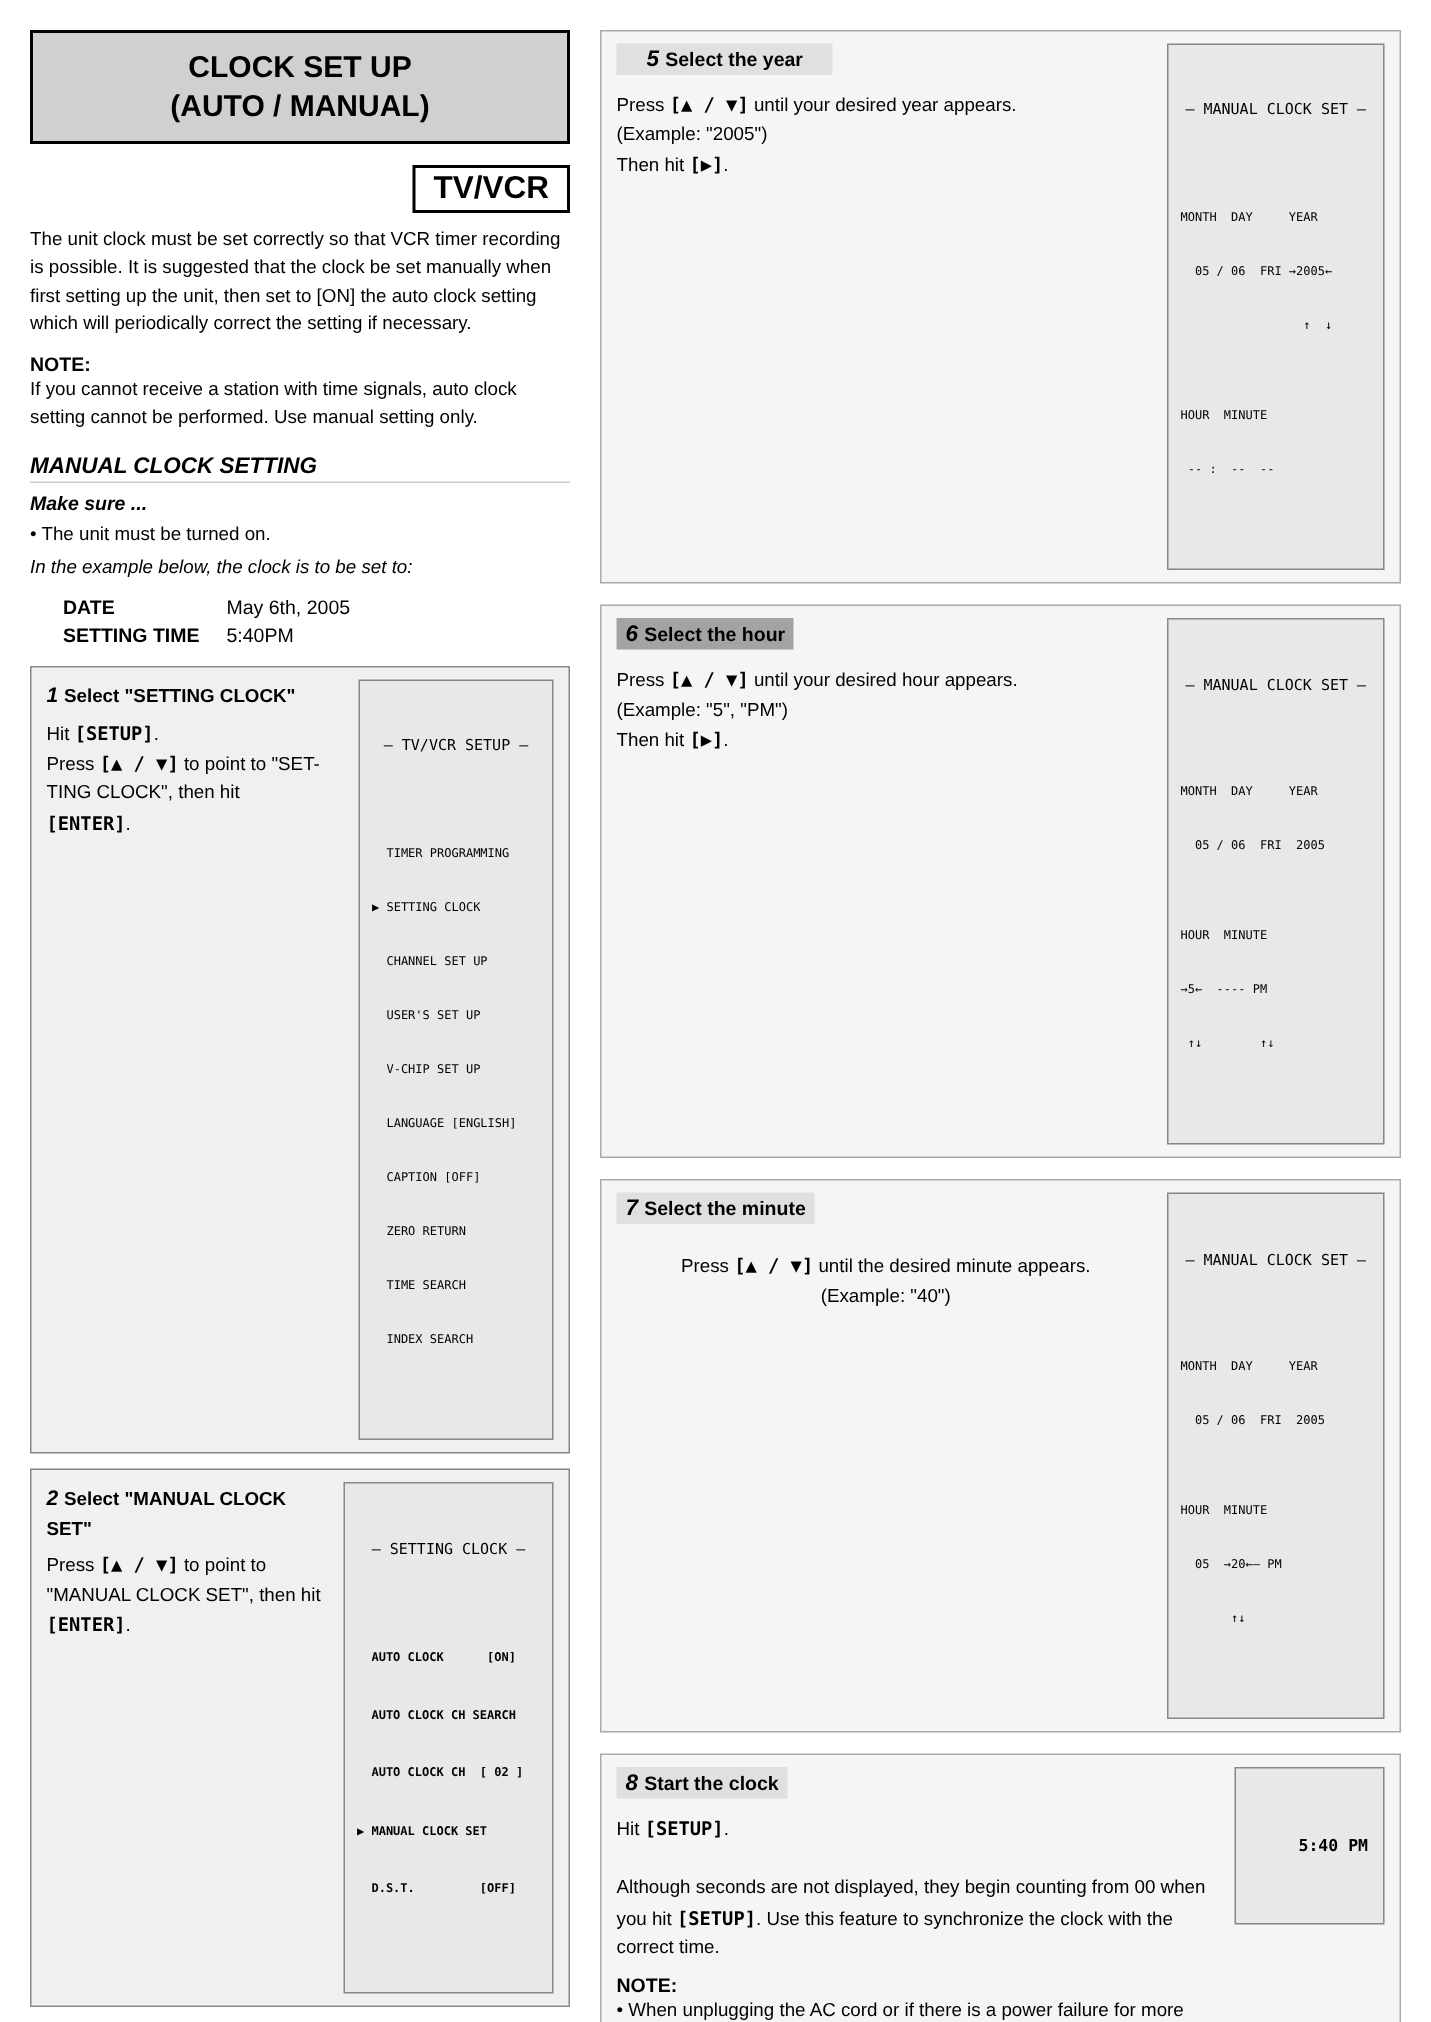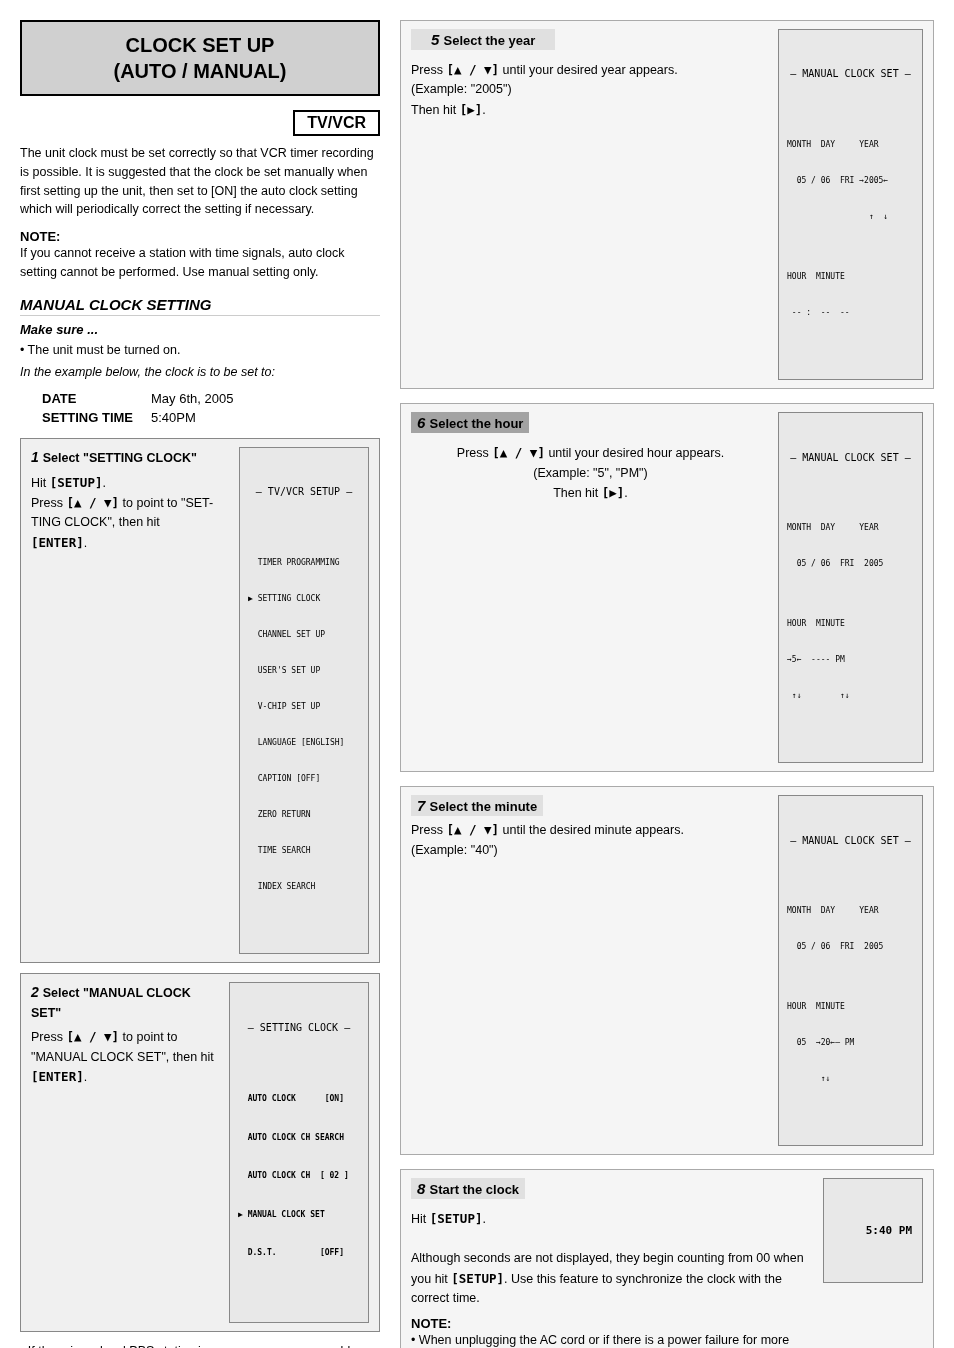--- a/index.html
+++ b/index.html
@@ -42,21 +42,21 @@
       font-size: 20px;
       font-weight: bold;
       line-height: 1.3;
     }
 
     
     .tv-vcr-badge {
       border: 2px solid #000;
       display: inline-block;
       padding: 2px 12px;
-      font-size: 16px;
+      font-size: 21px;
       font-weight: bold;
       float: right;
       margin-bottom: 8px;
     }
 
     .intro-text {
       font-size: 12.5px;
       line-height: 1.5;
       margin-bottom: 10px;
       clear: both;
@@ -310,21 +310,21 @@
       </div>
     </div>
 
     <div class="right-section-block">
       <div style="display:flex; gap:8px; align-items:flex-start;">
         <div style="flex:1;">
           <div style="margin-bottom:4px; background:#a3a3a3; padding:2px 6px; display:inline-block;">
             <span class="step-number" style="font-style:italic; font-weight:bold; font-size:15px;">6 </span>
             <strong>Select the hour</strong>
           </div>
-          <div class="step-text" style="margin-top:6px;text-align:center;">
+          <div class="step-text" style="margin-top:6px;">
             Press <kbd>[▲ / ▼]</kbd> until your desired hour appears.<br>
             (Example: "5", "PM")<br>
             Then hit <kbd>[▶]</kbd>.
           </div>
         </div>
         <div class="lcd-box" style="min-width:145px;">
           <div class="lcd-title">– MANUAL CLOCK SET –</div>
           <div style="font-size:8px; font-family:monospace; line-height:1.5;">
             <div>MONTH  DAY     YEAR</div>
             <div>  05 / 06  FRI  2005</div>
@@ -337,21 +337,21 @@
       </div>
     </div>
 
     <div class="right-section-block">
       <div style="display:flex; gap:8px; align-items:flex-start;">
         <div style="flex:1;">
           <div style="margin-bottom:4px; background:#e0e0e0; padding:2px 6px; display:inline-block;">
             <span class="step-number" style="font-style:italic; font-weight:bold; font-size:15px;">7 </span>
             <strong>Select the minute</strong>
           </div>
-          <div class="step-text" style="margin-top:0;">
+          <div class="step-text" style="margin-top:14px;text-align:center;">
             Press <kbd>[▲ / ▼]</kbd> until the desired minute appears.<br>
             (Example: "40")
           </div>
         </div>
         <div class="lcd-box" style="min-width:145px;">
           <div class="lcd-title">– MANUAL CLOCK SET –</div>
           <div style="font-size:8px; font-family:monospace; line-height:1.5;">
             <div>MONTH  DAY     YEAR</div>
             <div>  05 / 06  FRI  2005</div>
             <div></div>

